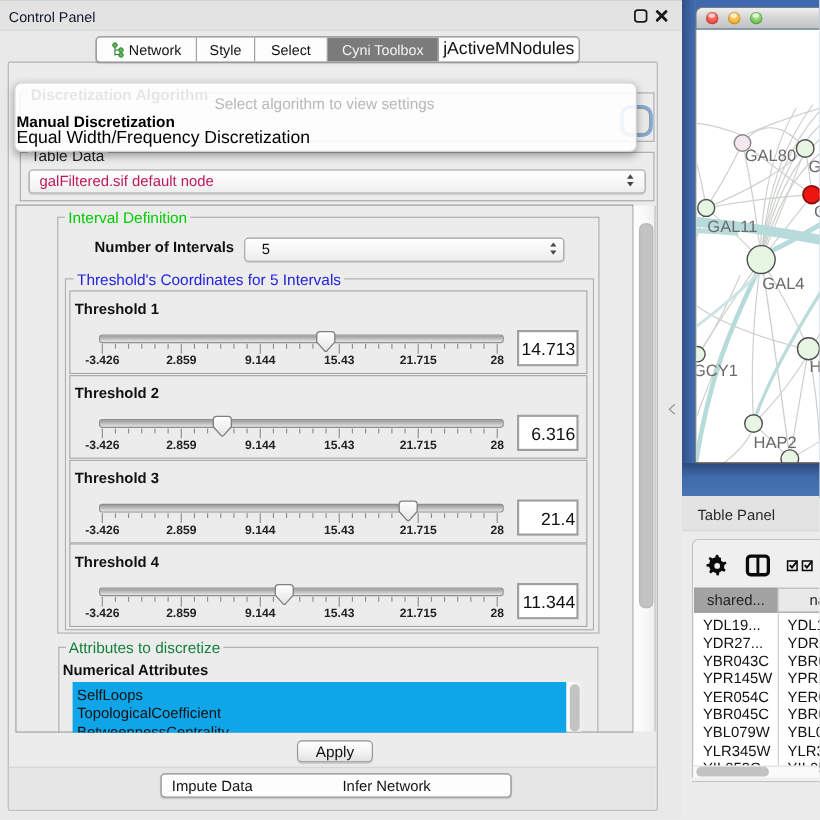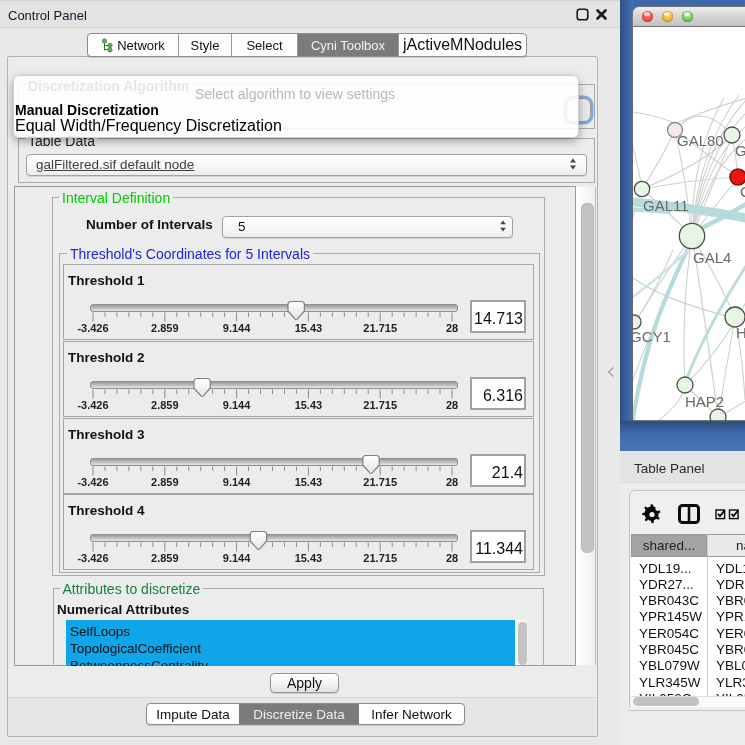--- a/index.html
+++ b/index.html
@@ -27,21 +27,21 @@
     <div style="width:65px;border-right:1px solid #999;display:flex;align-items:center;justify-content:center;font-size:13px;color:#111;">Select</div>
     <div style="width:100px;background:#7b7b7b;display:flex;align-items:center;justify-content:center;font-size:13px;color:#f2f2f2;">Cyni Toolbox</div>
     <div style="flex:1;border-left:1px solid #999;display:flex;align-items:center;justify-content:center;font-size:16px;color:#111;">jActiveMNodules</div>
   </div>
 <div class="abs" style="left:18px;top:84px;width:575px;height:43px;border:1px solid #a9a9a9;"></div>
 <div style="position:absolute;left:25px;top:79px;font-size:14px;font-weight:bold;color:#333;line-height:1;white-space:nowrap;background:#ececec;padding:0 3px;">Discretization Algorithm</div>
 <div class="abs" style="left:566px;top:98px;width:23px;height:22px;border-radius:7px;background:#e9e9e9;border:1px solid #9a9a9a;box-shadow:0 0 0 2.5px rgba(100,155,215,0.8);"></div>
 <div class="abs" style="left:18px;top:138px;width:575px;height:43px;border:1px solid #a9a9a9;"></div>
 <div style="position:absolute;left:25px;top:133.5px;font-size:14px;font-weight:normal;color:#222;line-height:1;white-space:nowrap;background:#ececec;padding:0 3px;">Table Data</div>
 <div class="abs" style="left:26px;top:154px;width:559px;height:20px;border-radius:4px;background:linear-gradient(#ffffff,#f6f6f6 60%,#ededed);border:1px solid #a2a2a2;box-shadow:0 1px 1px rgba(0,0,0,0.12);"></div>
-<div style="position:absolute;left:36px;top:158px;font-size:13.5px;font-weight:normal;color:#404040;line-height:1;white-space:nowrap;text-decoration:underline;">galFiltered.sif default node</div>
+<div style="position:absolute;left:36px;top:158px;font-size:13.5px;font-weight:normal;color:#be185d;line-height:1;white-space:nowrap;">galFiltered.sif default node</div>
 <svg class="abs" style="left:566px;top:157px" width="14" height="14" viewBox="0 0 14 14">
     <path d="M7 1.5 L10 5.5 L4 5.5 Z" fill="#444"></path>
     <path d="M7 12.5 L10 8.5 L4 8.5 Z" fill="#444"></path>
   </svg>
 <div class="abs" style="left:14px;top:186px;width:562px;height:480px;background:#ececec;border:1px solid #9b9b9b;box-sizing:border-box;"></div>
 <div class="abs" style="left:576px;top:187px;width:19px;height:478px;background:linear-gradient(90deg,#ffffff,#f7f7f7 60%,#efefef);border-right:1px solid #bbb;"></div>
 <div class="abs" style="left:581px;top:203px;width:11px;height:348px;border-radius:5.5px;background:#c3c3c3;border:1px solid #b4b4b4;"></div>
 <div class="abs" style="left:52px;top:197px;width:491px;height:377px;border:1px solid #acacac;"></div>
 <div style="position:absolute;left:59px;top:191px;font-size:14px;font-weight:normal;color:#00cc00;line-height:1;white-space:nowrap;background:#ececec;padding:0 3px;">Interval Definition</div>
 <div style="position:absolute;left:86px;top:217.5px;font-size:13.5px;font-weight:bold;color:#111;line-height:1;white-space:nowrap;">Number of Intervals</div>
@@ -129,21 +129,20 @@
     <div style="position:absolute;left:4px;top:4.5px;font-size:13.5px;color:#111;line-height:1;">SelfLoops</div>
     <div style="position:absolute;left:4px;top:21.5px;font-size:13.5px;color:#111;line-height:1;">TopologicalCoefficient</div>
     <div style="position:absolute;left:4px;top:38.5px;font-size:13.5px;color:#111;line-height:1;">BetweennessCentrality</div>
   </div>
 <div class="abs" style="left:515px;top:620px;width:14px;height:45px;background:linear-gradient(90deg,#fdfdfd,#efefef);"></div>
 <div class="abs" style="left:518px;top:622px;width:9px;height:43px;border-radius:4.5px;background:#c3c3c3;"></div>
 <div class="abs" style="left:270px;top:673px;width:67px;height:18px;border-radius:4.5px;background:linear-gradient(#ffffff,#f2f2f2 55%,#e2e2e2);border:1px solid #939393;box-shadow:0 1px 1px rgba(0,0,0,0.15);text-align:center;font-size:14px;color:#111;line-height:18px;font-size:14px;">Apply</div>
 <div class="abs" style="left:8px;top:697px;width:588px;height:38px;background:#e6e6e6;border-top:1px solid #d4d4d4;"></div>
 <div class="abs" style="left:146px;top:703px;width:317px;height:20px;background:#fdfdfd;border:1px solid #8d8d8d;border-radius:4px;overflow:hidden;display:flex;box-shadow:0 1px 1px rgba(0,0,0,0.15);">
     <div style="width:92px;display:flex;align-items:center;justify-content:center;font-size:13.5px;color:#111;">Impute Data</div>
-    <div style="width:120px;background:#7b7b7b;display:flex;align-items:center;justify-content:center;font-size:13.5px;color:#ededed;">Discretize Data</div>
     <div style="flex:1;display:flex;align-items:center;justify-content:center;font-size:13.5px;color:#111;">Infer Network</div>
   </div>
 <svg class="abs" style="left:607px;top:366px" width="8" height="12" viewBox="0 0 8 12">
     <path d="M6.5 1.5 L1.5 6 L6.5 10.5" fill="none" stroke="#9a9a9a" stroke-width="1.2"></path>
   </svg>
 <div class="abs" style="left:620px;top:0;width:125px;height:453px;background:#3e69ac;"></div>
 <div class="abs" style="left:620px;top:0;width:13px;height:453px;background:linear-gradient(90deg,#30518a,#4270b2);"></div>
 <div class="abs" style="left:620px;top:421px;width:125px;height:32px;background:linear-gradient(#2c4a7e,#3f6aab 40%,#4a77b4);"></div>
 <div class="abs" style="left:632px;top:6px;width:113px;height:21px;background:linear-gradient(#f0f0f0,#d6d6d6 45%,#c2c2c2);border:1px solid #777;border-right:none;border-radius:7px 0 0 0;box-sizing:border-box;"></div>
 <div class="abs" style="left:641.5px;top:11px;width:11px;height:11px;border-radius:50%;background:radial-gradient(circle at 50% 35%, #ff8a80, #ec4d42 60%, #b23028);box-shadow:inset 0 0 1px rgba(0,0,0,0.55);"></div>

